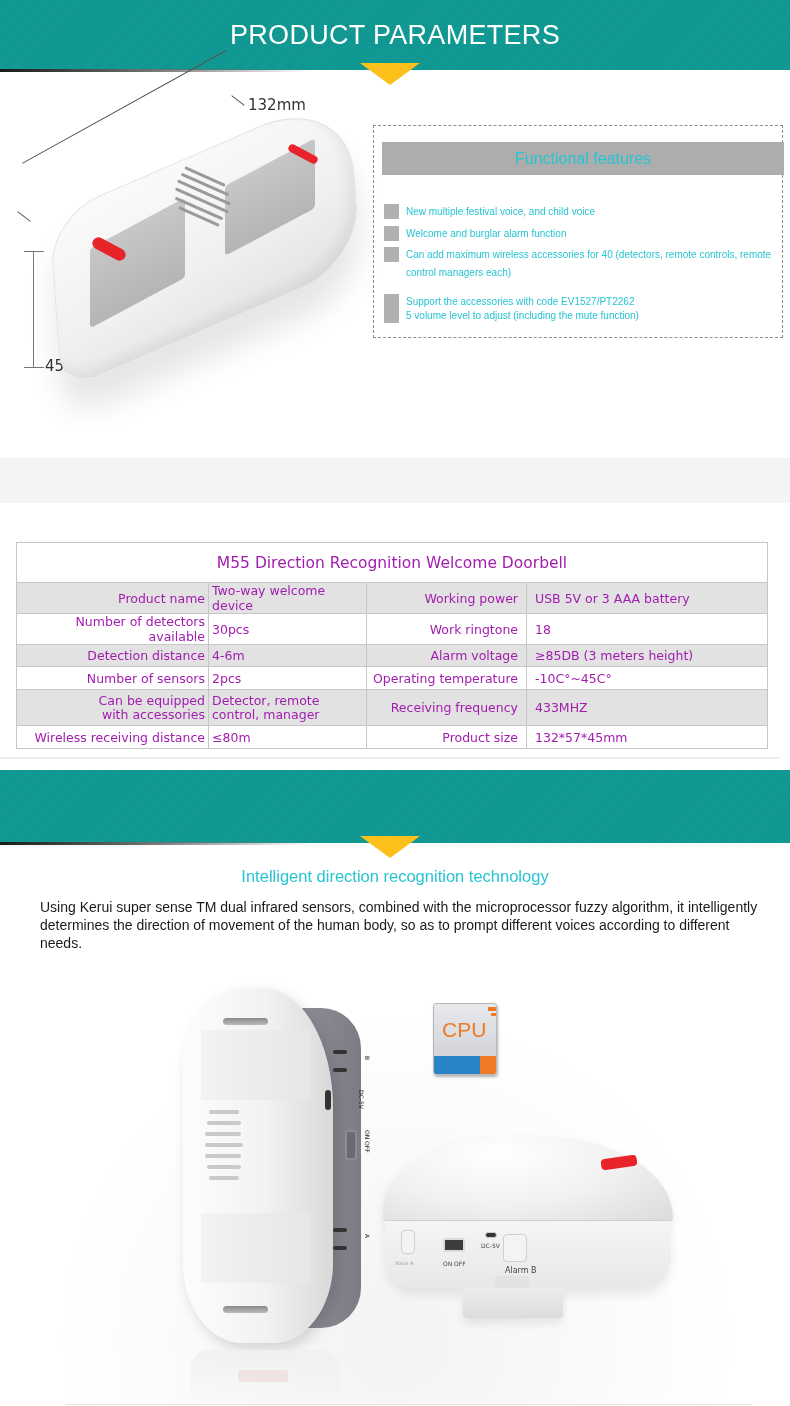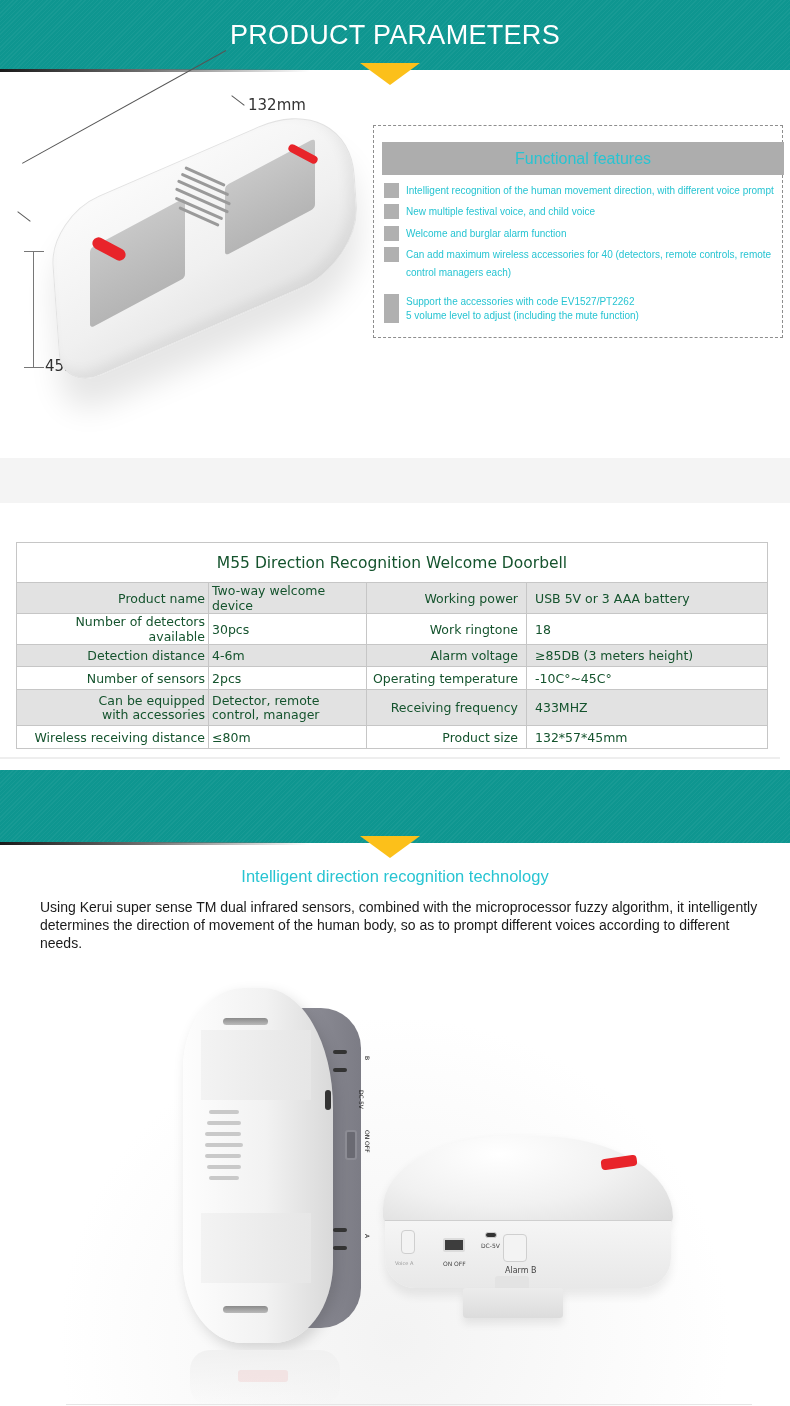--- a/index.html
+++ b/index.html
@@ -62,21 +62,21 @@
     font-size: 10px; line-height: 18px;
   }
 
   
   .grey-band { position: absolute; left: 0; top: 458px; width: 790px; height: 45px; background: #f4f4f4; }
 
   
   .spec-table {
     position: absolute; left: 16px; top: 542px; width: 752px;
     border-collapse: collapse; border: 1px solid #bdbdbd;
-    font-family: "DejaVu Sans", sans-serif; font-size: 12.5px; color: #14532d;
+    font-family: "DejaVu Sans", sans-serif; font-size: 12.5px; color: #a21caf;
   }
   .spec-table td, .spec-table th { border: 1px solid #c6c6c6; padding: 0 3px; vertical-align: middle; }
   .spec-table th {
     height: 40px; font-weight: normal; font-size: 15.5px; text-align: center; background: #ffffff;
   }
   .spec-table tr.shade td { background: #e2e2e2; }
   .spec-table tr.light td { background: #ffffff; }
   .spec-table td.label { text-align: right; }
   .spec-table td.value { text-align: left; }
   .spec-table td.value2 { padding-left: 8px; }
@@ -186,24 +186,20 @@
       <div class="dev1-grille" style="left:120px; top:51px; width:58px;"></div>
       <div class="dev1-grille" style="left:118px; top:59px; width:58px;"></div>
       <div class="dev1-grille" style="left:118px; top:67px; width:52px;"></div>
       <div class="dev1-grille" style="left:122px; top:75px; width:44px;"></div>
     </div>
   </div>
 </div>
 
 <div class="features-box">
   <div class="features-header">Functional features</div>
-  <div class="feature-item" style="top:56px;">
-    <span class="feature-bullet"></span>
-    <span class="feature-text">Intelligent recognition of the human movement direction, with different voice prompt</span>
-  </div>
   <div class="feature-item" style="top:77px;">
     <span class="feature-bullet"></span>
     <span class="feature-text">New multiple festival voice, and child voice</span>
   </div>
   <div class="feature-item" style="top:99px;">
     <span class="feature-bullet"></span>
     <span class="feature-text">Welcome and burglar alarm function</span>
   </div>
   <div class="feature-item" style="top:120px;">
     <span class="feature-bullet"></span>
@@ -298,20 +294,27 @@
     <span class="dev2-label" style="left:188px; top:68px;">B</span>
     <div class="dev2-port" style="left:142px; top:102px; width:6px; height:20px;"></div>
     <span class="dev2-label" style="left:182px; top:102px;">DC-5V</span>
     <div class="dev2-port" style="left:162px; top:142px; width:12px; height:30px; background:#6a6a72; border:2px solid #8c8c94;"></div>
     <span class="dev2-label" style="left:188px; top:142px;">ON  OFF</span>
     <div class="dev2-port" style="left:150px; top:240px; width:14px; height:4px;"></div>
     <div class="dev2-port" style="left:150px; top:258px; width:14px; height:4px;"></div>
     <span class="dev2-label" style="left:188px; top:246px;">A</span>
   </div>
 
+  <div class="cpu-icon">
+    <span class="cpu-text">CPU</span>
+    <div class="tick1"></div>
+    <div class="tick2"></div>
+    <div class="blue"></div>
+    <div class="orange"></div>
+  </div>
 
   <div class="dev3">
     <div class="dev3-dome"></div>
     <div class="dev3-red"></div>
     <div class="dev3-band"></div>
     <div class="dev3-btn" style="left:18px; top:94px; width:14px; height:24px;"></div>
     <span class="dev3-label" style="left:12px; top:124px; font-size:5px; color:#999;">Voice A</span>
     <div class="dev3-switch" style="left:60px; top:102px; width:22px; height:14px;"></div>
     <span class="dev3-label" style="left:60px; top:124px; font-size:6px;">ON  OFF</span>
     <div class="dev3-btn" style="left:102px; top:96px; width:12px; height:6px; background:#333;"></div>

